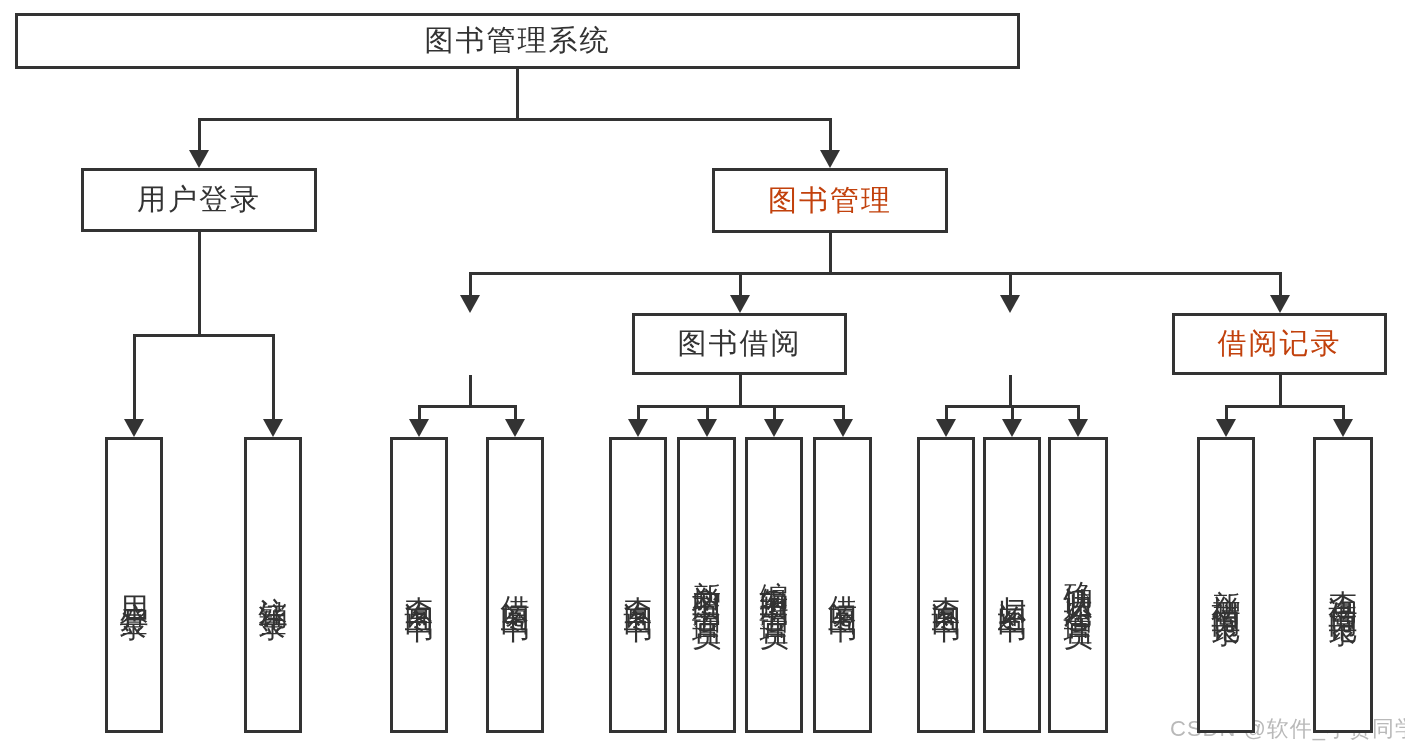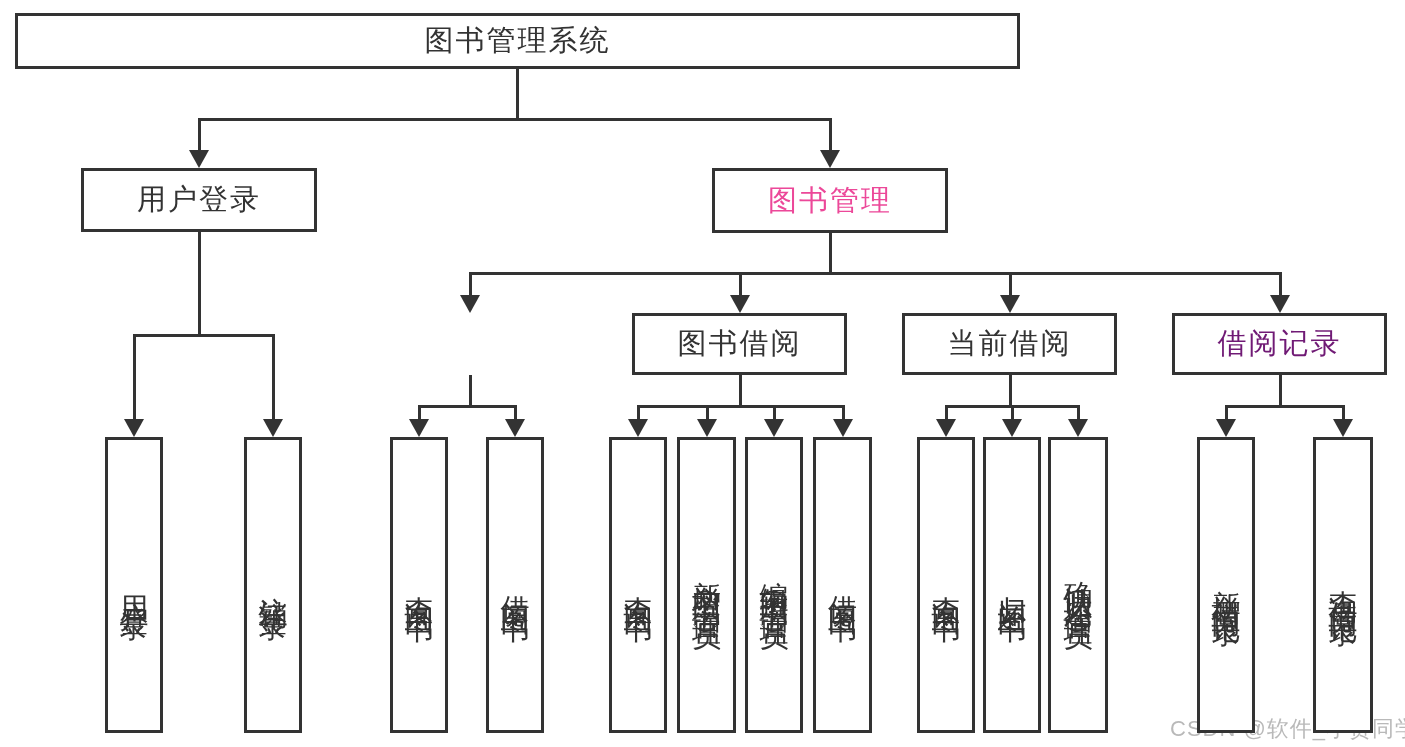--- a/index.html
+++ b/index.html
@@ -106,30 +106,27 @@
     <div class="arrowhead" style="left: 1216px; top: 419px; border-top-color: rgb(51, 51, 51);"></div>
     <div class="seg" style="background: rgb(51, 51, 51); left: 1341.5px; top: 404.5px; width: 3px; height: 16.5px;"></div>
     <div class="arrowhead" style="left: 1333px; top: 419px; border-top-color: rgb(51, 51, 51);"></div>
     <div class="node h" style="left: 15px; top: 13px; width: 1005px; height: 56px; border-color: rgb(51, 51, 51); background: rgb(255, 255, 255);">
       <span class="lbl" style="color: rgb(51, 51, 51);">图书管理系统</span>
     </div>
     <div class="node h" style="left: 81px; top: 168px; width: 236px; height: 64px; border-color: rgb(51, 51, 51); background: rgb(255, 255, 255);">
       <span class="lbl" style="color: rgb(51, 51, 51);">用户登录</span>
     </div>
     <div class="node h" style="left: 712px; top: 168px; width: 236px; height: 65px; border-color: rgb(51, 51, 51); background: rgb(255, 255, 255);">
-      <span class="lbl" style="color: #ec4899;">图书管理</span>
+      <span class="lbl" style="color: #c2410c;">图书管理</span>
     </div>
     <div class="node h" style="left: 632px; top: 313px; width: 215px; height: 62px; border-color: rgb(51, 51, 51); background: rgb(255, 255, 255);">
       <span class="lbl" style="color: rgb(51, 51, 51);">图书借阅</span>
     </div>
-    <div class="node h" style="left: 902px; top: 313px; width: 215px; height: 62px; border-color: rgb(51, 51, 51); background: rgb(255, 255, 255);">
-      <span class="lbl" style="color: rgb(51, 51, 51);">当前借阅</span>
-    </div>
     <div class="node h" style="left: 1172px; top: 313px; width: 215px; height: 62px; border-color: rgb(51, 51, 51); background: rgb(255, 255, 255);">
-      <span class="lbl" style="color: #701a75;">借阅记录</span>
+      <span class="lbl" style="color: #c2410c;">借阅记录</span>
     </div>
     <div class="node v" style="left: 105px; top: 437px; width: 58px; height: 296px; border-color: rgb(51, 51, 51); background: rgb(255, 255, 255);">
       <span class="lbl" style="color: rgb(51, 51, 51);">用户登录</span>
     </div>
     <div class="node v" style="left: 244px; top: 437px; width: 58px; height: 296px; border-color: rgb(51, 51, 51); background: rgb(255, 255, 255);">
       <span class="lbl" style="color: rgb(51, 51, 51);">注销登录</span>
     </div>
     <div class="node v" style="left: 390px; top: 437px; width: 58px; height: 296px; border-color: rgb(51, 51, 51); background: rgb(255, 255, 255);">
       <span class="lbl" style="color: rgb(51, 51, 51);">查询图书</span>
     </div>

